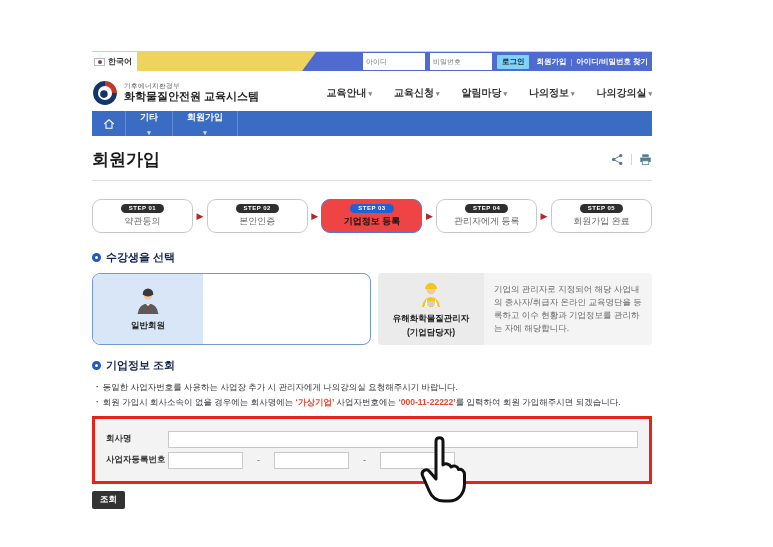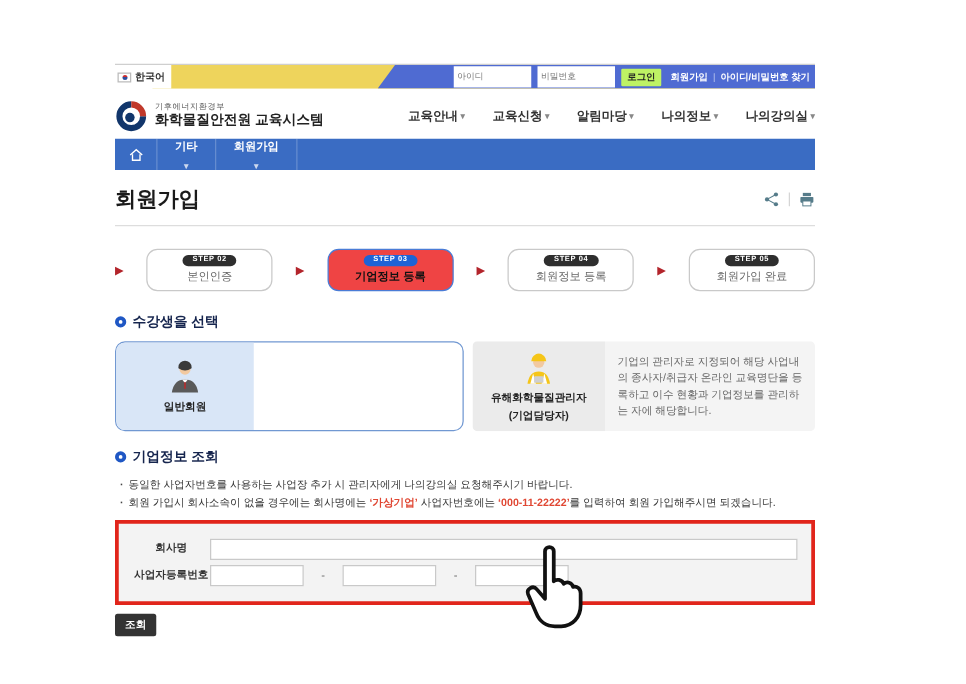--- a/index.html
+++ b/index.html
@@ -13,21 +13,21 @@
   .band-blue { position:absolute; left:210px; right:0; top:0; bottom:0; background:#4f6bd2;
                clip-path:polygon(14px 0, 100% 0, 100% 100%, 0 100%);
                display:flex; align-items:center; justify-content:flex-end; gap:5px; padding:0 2px 0 0; }
   .lang { position:relative; z-index:2; height:100%; background:#fff; width:45px;
           display:flex; align-items:center; gap:3px; padding-left:2px; font-size:8px; font-weight:bold; color:#333; }
   .flag { width:11px; height:8px; border:1px solid #bbb; background:#fff; position:relative; }
   .flag::after { content:""; position:absolute; left:3px; top:1.5px; width:4px; height:4px; border-radius:50%;
                  background:linear-gradient(180deg,#cf2e2e 50%,#2d4f9e 50%); }
   .tb-input { width:62px; height:17px; border:none; background:#fff; font-size:7px; padding:0 3px;
               font-family:"Liberation Sans",sans-serif; color:#333; }
-  .tb-login { height:14px; background:#bef264; color:#222; border:none; font-size:7.5px; font-weight:bold;
+  .tb-login { height:14px; background:#7dd3fc; color:#222; border:none; font-size:7.5px; font-weight:bold;
               padding:0 5px; border-radius:1px; cursor:pointer; font-family:"Liberation Sans",sans-serif; }
   .tb-links { display:flex; align-items:center; gap:4px; color:#fff; font-size:7.5px; font-weight:bold; padding:0 2px; }
   .tb-links .sep { opacity:.6; font-weight:normal; }
   .tb-links a { color:#fff; text-decoration:none; cursor:pointer; }
 
   
   .header { height:40px; display:flex; align-items:center; justify-content:space-between; padding-top:3px; }
   .brand { display:flex; align-items:center; gap:6px; }
   .brand-text { display:flex; flex-direction:column; line-height:1.25; }
   .ministry { font-size:6.5px; color:#555; letter-spacing:.5px; }
@@ -84,21 +84,21 @@
 
   
   .sec2 { margin-top:13px; }
   .notes { margin:7px 0 0 4px; }
   .note { font-size:8.5px; color:#333; line-height:1.75; display:flex; }
   .note::before { content:"·"; margin-right:4px; font-weight:bold; color:#444; }
   .hl { color:#e04733; font-weight:bold; }
 
   .redbox { margin-top:6px; border:3px solid #e1251b; background:#f3f3f3; padding:8px 11px; }
   .frow { display:flex; align-items:center; margin:4px 0; }
-  .flabel { width:62px; font-size:8.5px; font-weight:bold; color:#333; flex:0 0 62px;text-align:center; }
+  .flabel { width:62px; font-size:8.5px; font-weight:bold; color:#333; flex:0 0 62px; }
   .tinput { height:17px; border:1px solid #c9c9c9; background:#fff; font-size:9px; padding:0 4px;
             font-family:"Liberation Sans",sans-serif; }
   .t-company { flex:1; }
   .t-biz { width:75px; }
   .dash { color:#666; font-size:9px; margin:0 14px; }
 
   .btn-row { margin-top:7px; display:flex; justify-content:flex-start; }
   .search-btn { background:#333; color:#fff; border:none; font-size:8.5px; font-weight:bold;
                 padding:3px 8px; border-radius:2px; cursor:pointer; font-family:"Liberation Sans",sans-serif; }
 
@@ -197,34 +197,38 @@
           <svg width="13" height="13" viewBox="0 0 20 20">
             <rect x="5" y="2" width="10" height="4" fill="#567c8a"></rect>
             <rect x="2" y="7" width="16" height="7" rx="1" fill="#567c8a"></rect>
             <rect x="5" y="12" width="10" height="6" fill="#fff" stroke="#567c8a" stroke-width="1.2"></rect>
           </svg>
         </span>
       </span>
     </div>
 
     <div class="steps">
+      <div class="step-box">
+        <span class="step-badge">STEP 01</span>
+        <span class="step-label">약관동의</span>
+      </div>
       <span class="step-arrow">▶</span>
       <div class="step-box">
         <span class="step-badge">STEP 02</span>
         <span class="step-label">본인인증</span>
       </div>
       <span class="step-arrow">▶</span>
       <div class="step-box active">
         <span class="step-badge">STEP 03</span>
         <span class="step-label">기업정보 등록</span>
       </div>
       <span class="step-arrow">▶</span>
       <div class="step-box">
         <span class="step-badge">STEP 04</span>
-        <span class="step-label">회원정보 등록</span>
+        <span class="step-label">관리자에게 등록</span>
       </div>
       <span class="step-arrow">▶</span>
       <div class="step-box">
         <span class="step-badge">STEP 05</span>
         <span class="step-label">회원가입 완료</span>
       </div>
     </div>
 
     <div class="sec1">
       <div class="sec-head">

